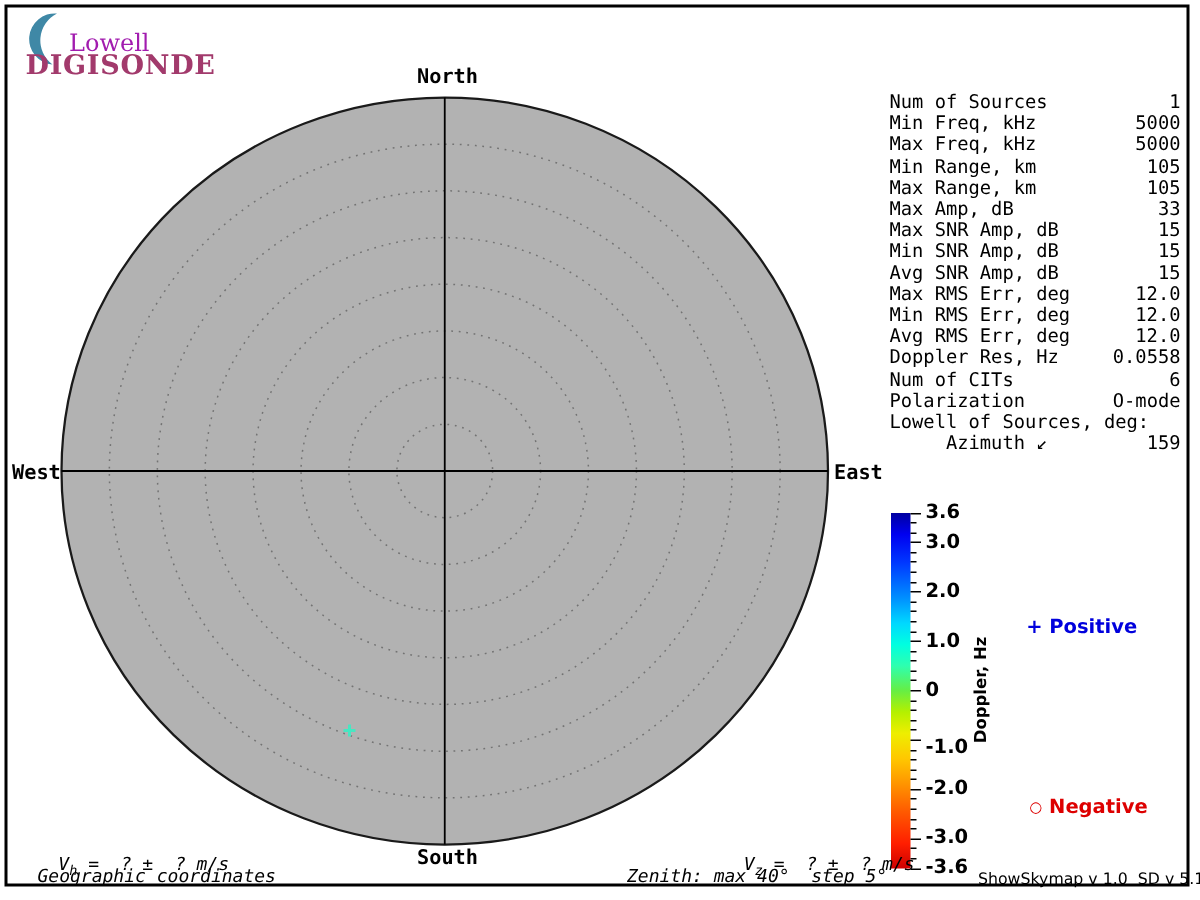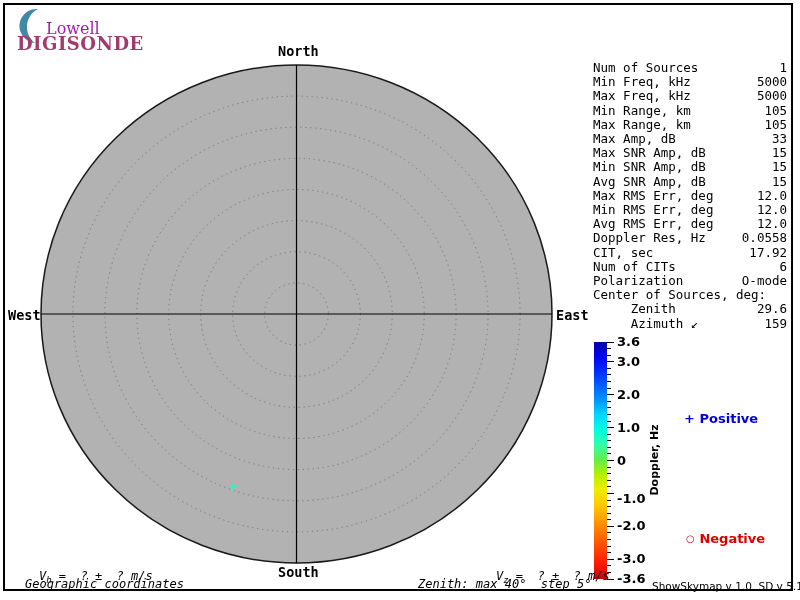--- a/index.html
+++ b/index.html
@@ -101,25 +101,23 @@
       <div class="prow"><span>Min Range, km</span><span>105</span></div>
       <div class="prow"><span>Max Range, km</span><span>105</span></div>
       <div class="prow"><span>Max Amp, dB</span><span>33</span></div>
       <div class="prow"><span>Max SNR Amp, dB</span><span>15</span></div>
       <div class="prow"><span>Min SNR Amp, dB</span><span>15</span></div>
       <div class="prow"><span>Avg SNR Amp, dB</span><span>15</span></div>
       <div class="prow"><span>Max RMS Err, deg</span><span>12.0</span></div>
       <div class="prow"><span>Min RMS Err, deg</span><span>12.0</span></div>
       <div class="prow"><span>Avg RMS Err, deg</span><span>12.0</span></div>
       <div class="prow"><span>Doppler Res, Hz</span><span>0.0558</span></div>
-      <div class="prow"><span>CIT, sec</span><span>17.92</span></div>
       <div class="prow"><span>Num of CITs</span><span>6</span></div>
       <div class="prow"><span>Polarization</span><span>O-mode</span></div>
-      <div class="prow"><span>Center of Sources, deg:</span><span></span></div>
-      <div class="prow"><span>     Zenith</span><span>29.6</span></div>
+      <div class="prow"><span>Lowell of Sources, deg:</span><span></span></div>
       <div class="prow"><span>     Azimuth ↙</span><span>159</span></div>
     </div>
 
   <div id="colorbar"></div>
   <div id="cbticks">
       <div class="cbtick major" style="top: 341.5px;"></div>
       <div class="cblabel" style="top: 334px;">3.6</div>
       <div class="cbtick" style="top: 348.083px;"></div>
       <div class="cbtick" style="top: 354.667px;"></div>
       <div class="cbtick major" style="top: 361.25px;"></div>

